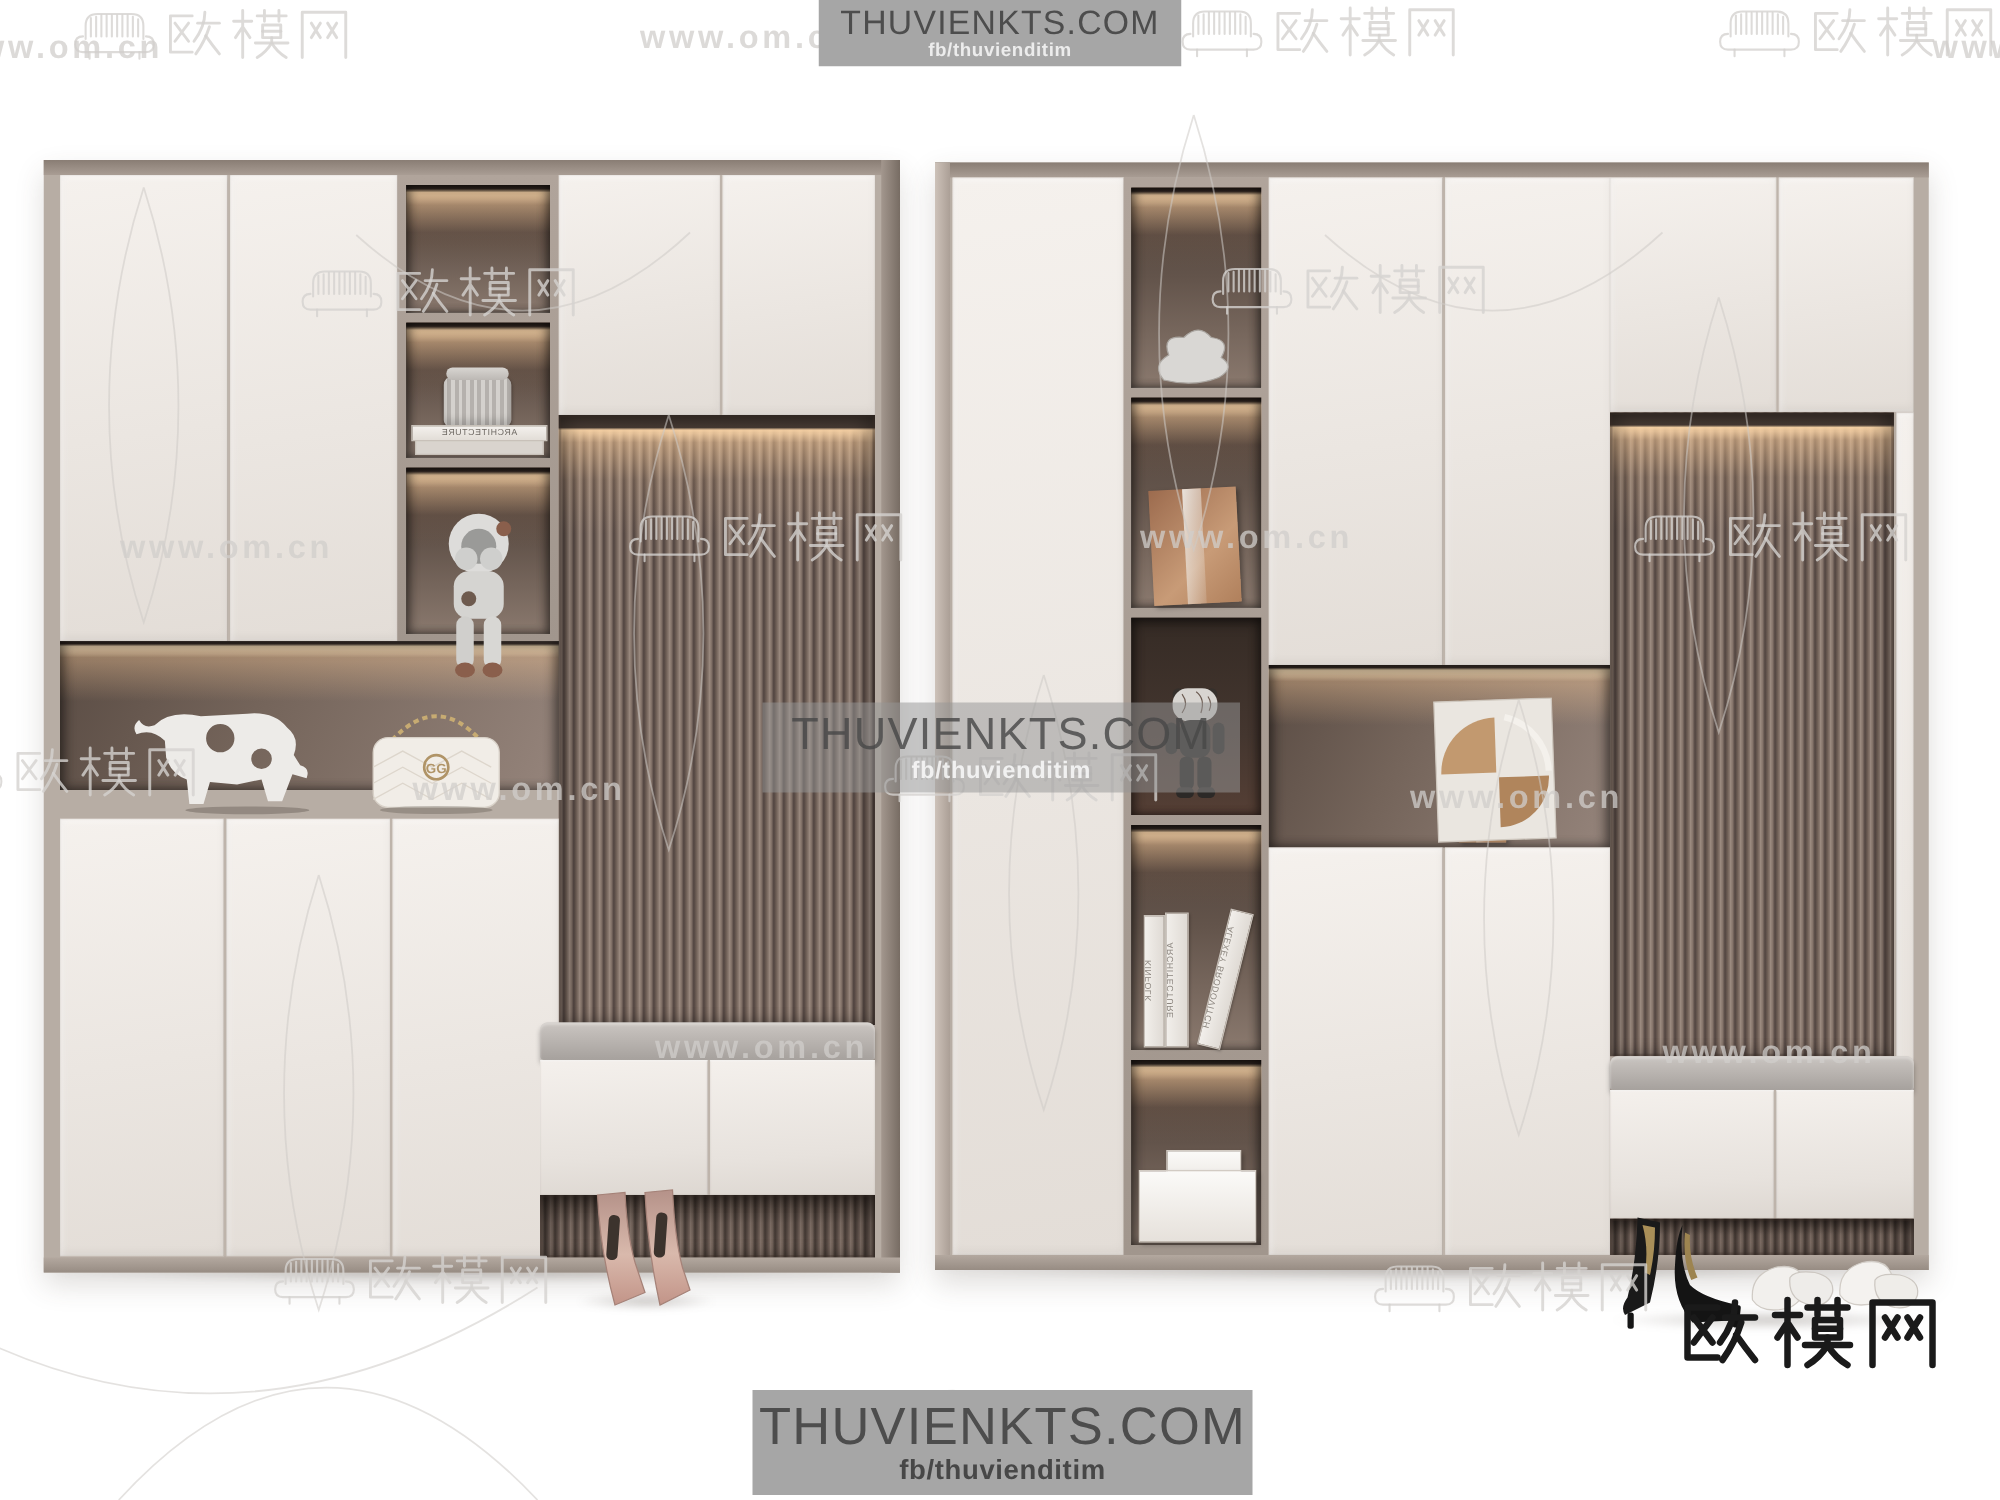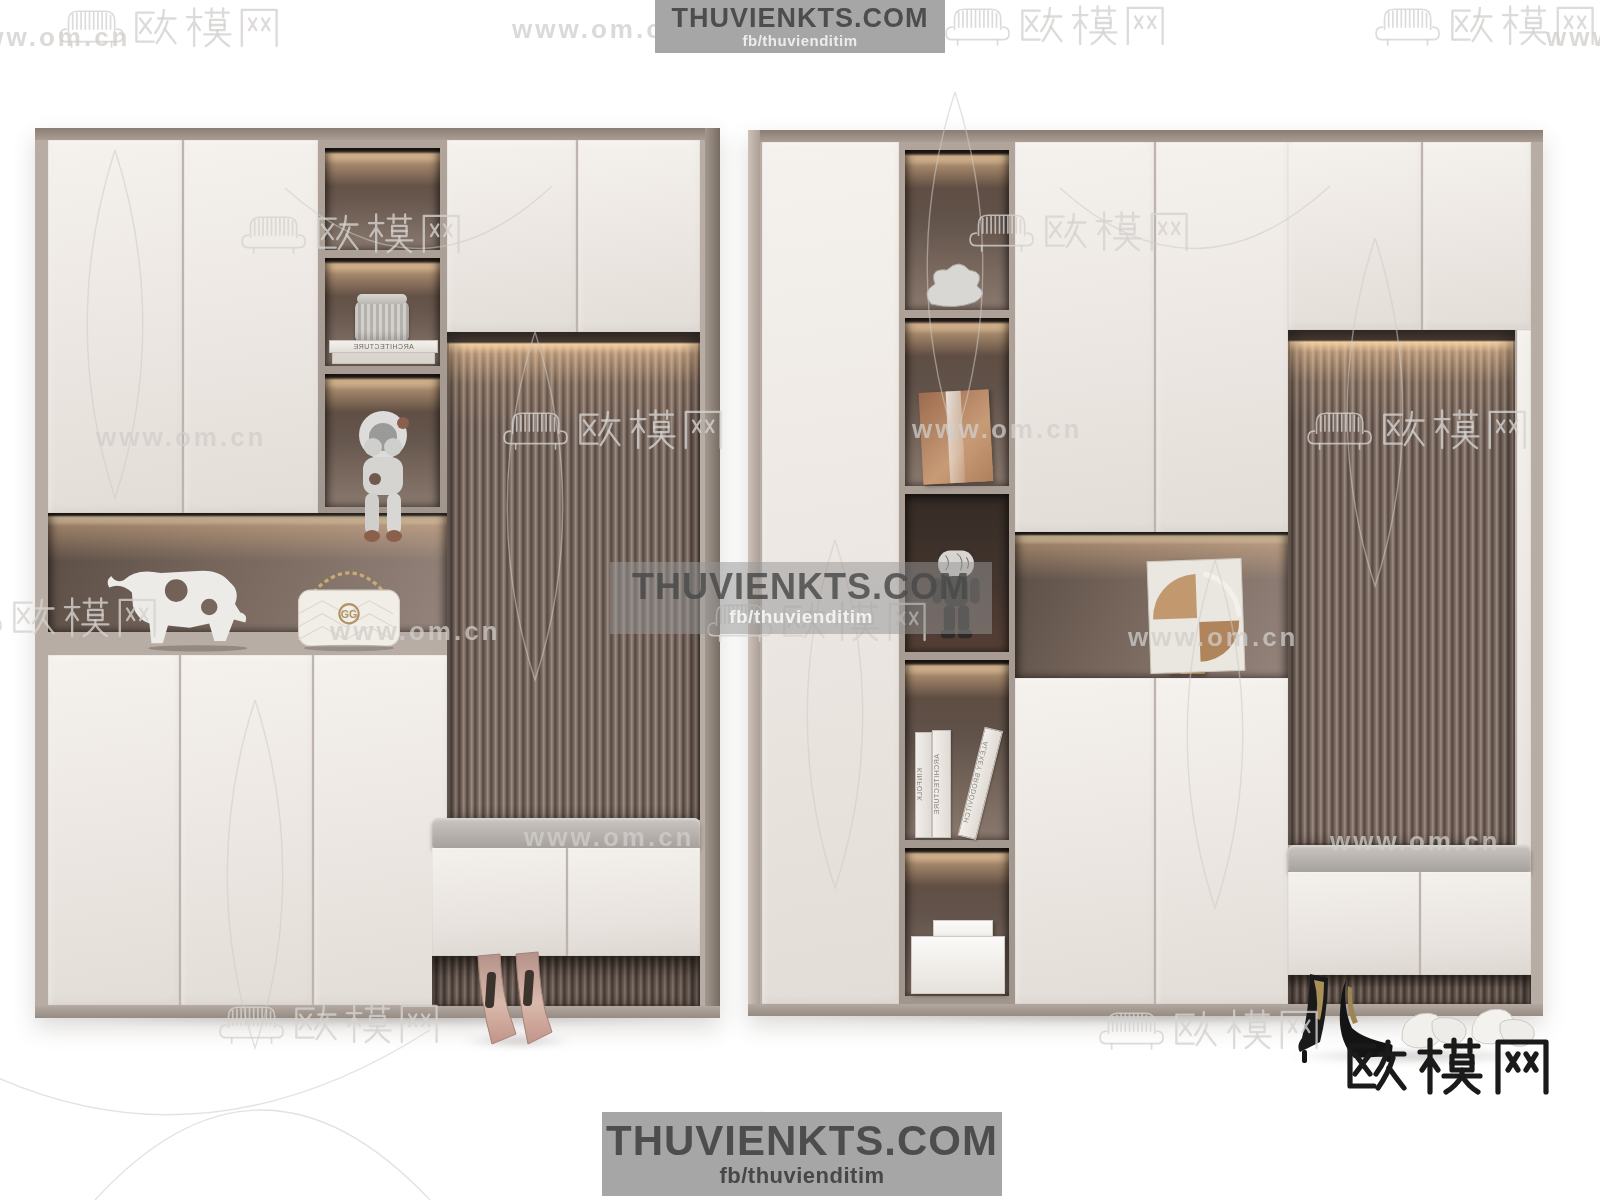--- a/index.html
+++ b/index.html
@@ -68,21 +68,21 @@
   .artboard{position:absolute;background:linear-gradient(135deg,#9c6b4e,#c89b77 60%,#b0805c);
        box-shadow:2px 2px 4px rgba(0,0,0,.35);}
   .artboard:before{content:"";position:absolute;left:38%;top:0;width:22%;height:100%;
        background:linear-gradient(100deg, rgba(240,238,234,.9), rgba(240,238,234,.15));}
   .boxw{position:absolute;background:linear-gradient(180deg,#fbfaf8,#e6e1db);border:1px solid #d2cbc3;
        box-shadow:2px 2px 4px rgba(0,0,0,.3);}
   
   .band{position:absolute;background:#a6a6a6;display:flex;flex-direction:column;
         align-items:center;justify-content:center;z-index:40;}
   .band.trans{background:rgba(150,150,150,.52);z-index:30;}
-  .band .t{font-weight:bold;color:#4d4d4d;letter-spacing:1px;line-height:1.05;}
+  .band .t{font-weight:normal;color:#4d4d4d;letter-spacing:1px;line-height:1.05;}
   .band .s{font-weight:bold;letter-spacing:.5px;text-align:center;}
   .wm-svg{position:absolute;left:0;top:0;z-index:25;pointer-events:none;}
   .sr{position:absolute;width:1px;height:1px;overflow:hidden;clip-path:inset(50%);white-space:nowrap;}
   .logo-svg{position:absolute;z-index:45;}
 </style>
 </head>
 <body>
 
 <div class="stage">
 

